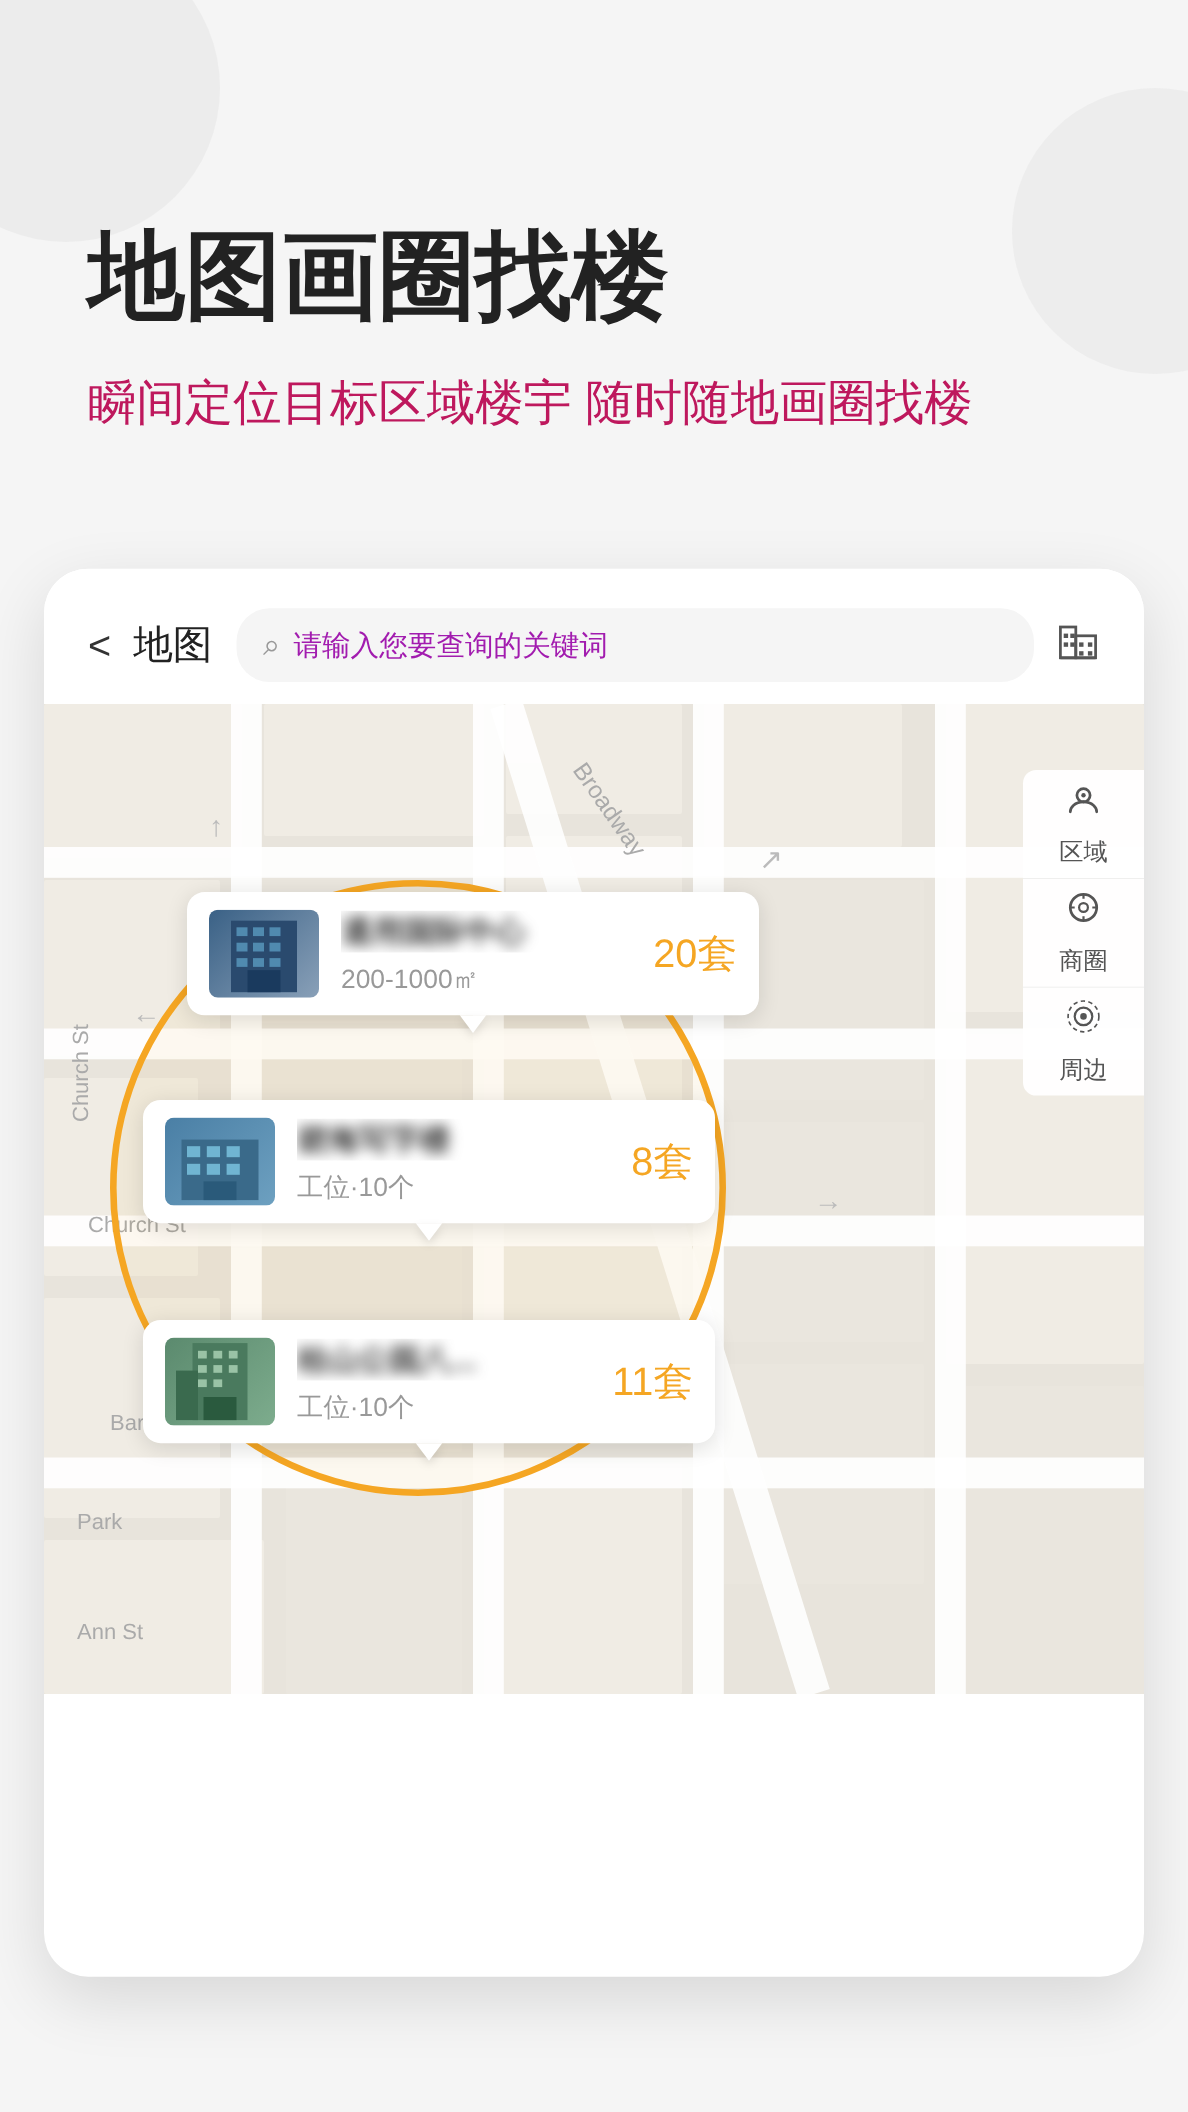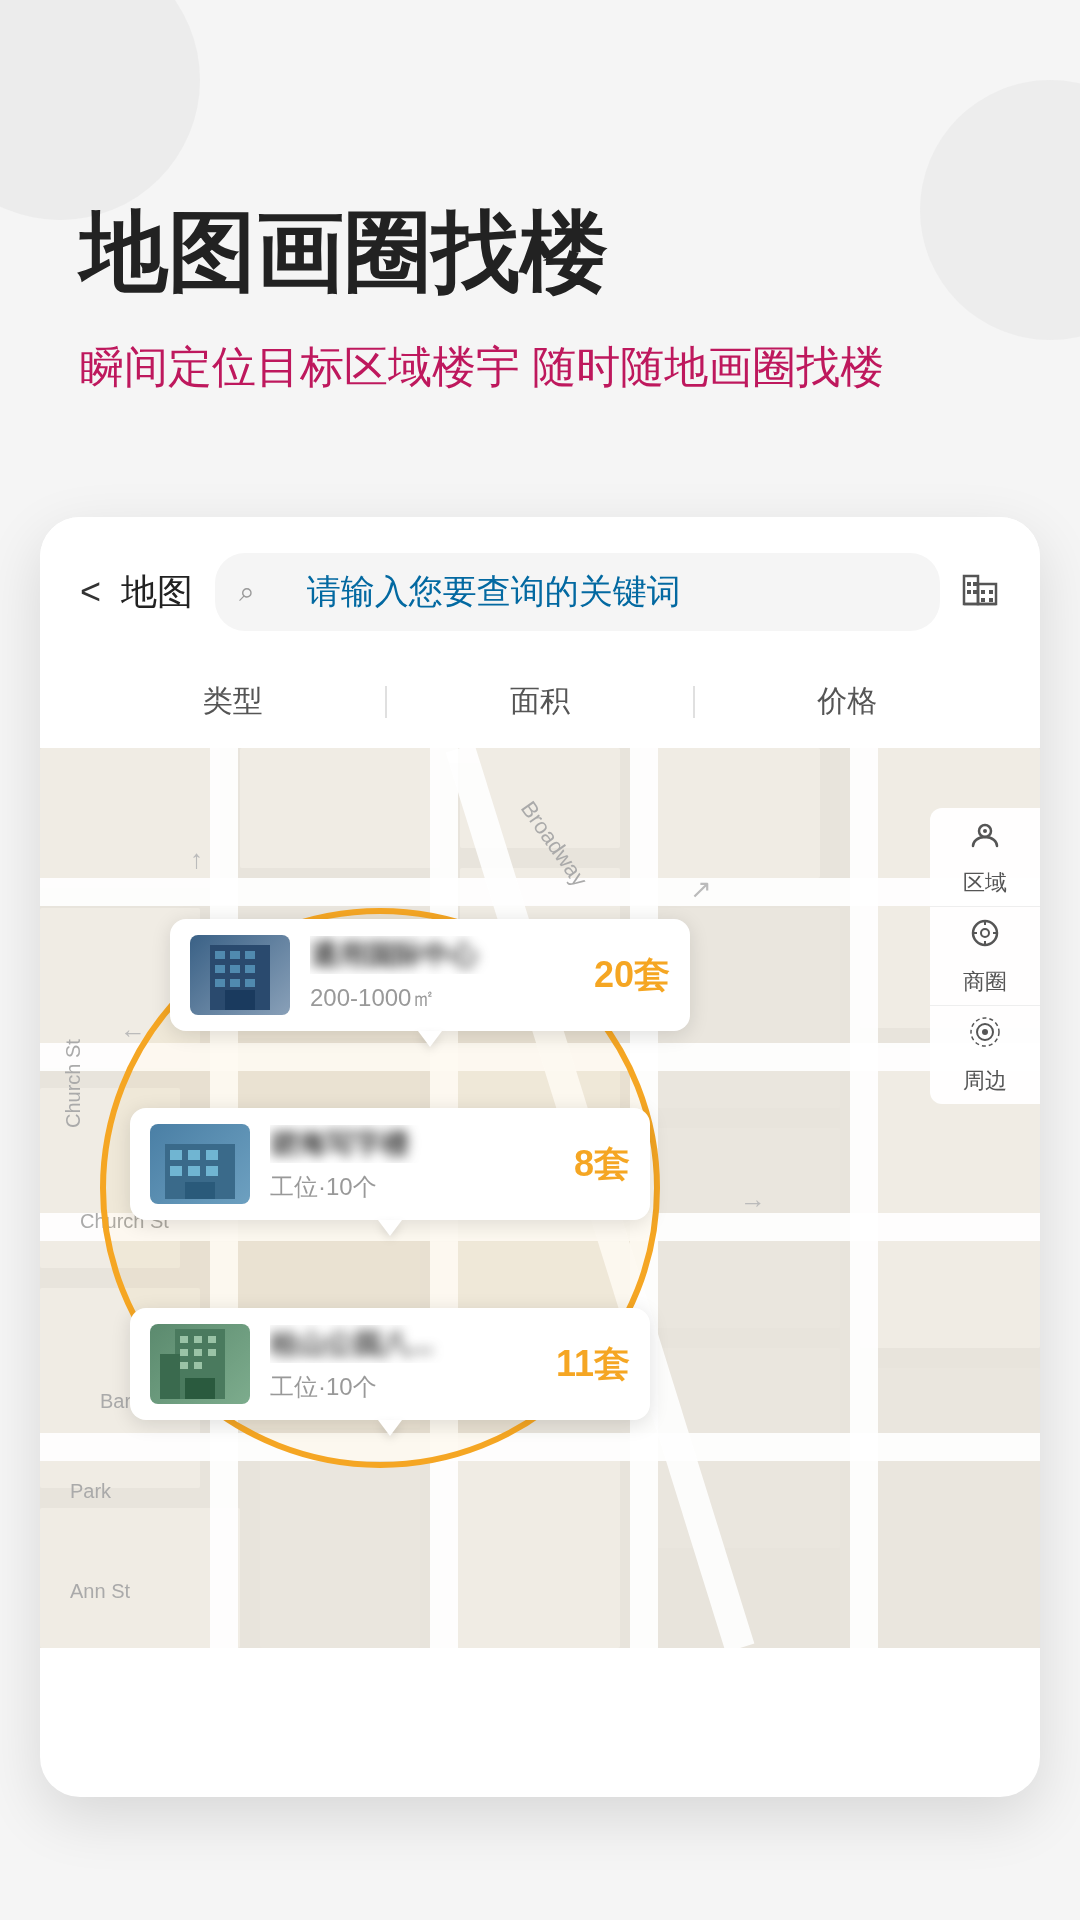--- a/index.html
+++ b/index.html
@@ -96,23 +96,22 @@
       background: #f5f5f5;
       border-radius: 30px;
       padding: 16px 24px;
       gap: 12px;
     }
     .search-icon-inner {
       color: #999;
       font-size: 28px;
     }
     .search-placeholder {
-      font-size: 34px;
-      color: #0369a1;
-      margin-left: 40px;
+      font-size: 26px;
+      color: #a21caf;
     }
     .building-icon-btn {
       font-size: 36px;
       color: #555;
       cursor: pointer;
     }
 
     
     .filter-tabs {
       display: flex;
@@ -271,21 +270,21 @@
       filter: blur(6px);
       display: inline-block;
     }
     .property-detail {
       font-size: 24px;
       color: #999;
       margin-top: 8px;
     }
     .property-count {
       font-size: 36px;
-      font-weight: 700;
+      font-weight: 400;
       color: #f5a623;
       white-space: nowrap;
       flex-shrink: 0;
     }
 
     
     .card-pointer {
       position: absolute;
       bottom: -16px;
       left: 50%;
@@ -329,33 +328,20 @@
         <rect x="7" y="22" width="4" height="4" fill="#555"></rect>
         <rect x="13" y="22" width="4" height="4" fill="#555"></rect>
         <rect x="21" y="22" width="4" height="4" fill="#555"></rect>
         <rect x="29" y="22" width="4" height="4" fill="#555"></rect>
         <rect x="21" y="30" width="4" height="4" fill="#555"></rect>
         <rect x="29" y="30" width="4" height="4" fill="#555"></rect>
       </svg>
     </span>
   </div>
 
-  <div class="filter-tabs">
-    <div class="filter-tab">
-      <span>类型</span>
-    </div>
-    <div class="filter-divider"></div>
-    <div class="filter-tab">
-      <span>面积</span>
-    </div>
-    <div class="filter-divider"></div>
-    <div class="filter-tab">
-      <span>价格</span>
-    </div>
-  </div>
 
   <div class="map-container">
 
     <svg class="map-svg" viewBox="0 0 1000 900" xmlns="http://www.w3.org/2000/svg">
 
       <rect width="1000" height="900" fill="#e8e4dc"></rect>
 
       <rect x="0" y="0" width="180" height="140" fill="#f0ece4" rx="2"></rect>
       <rect x="200" y="0" width="200" height="120" fill="#f0ece4" rx="2"></rect>
       <rect x="420" y="0" width="160" height="100" fill="#f0ece4" rx="2"></rect>

